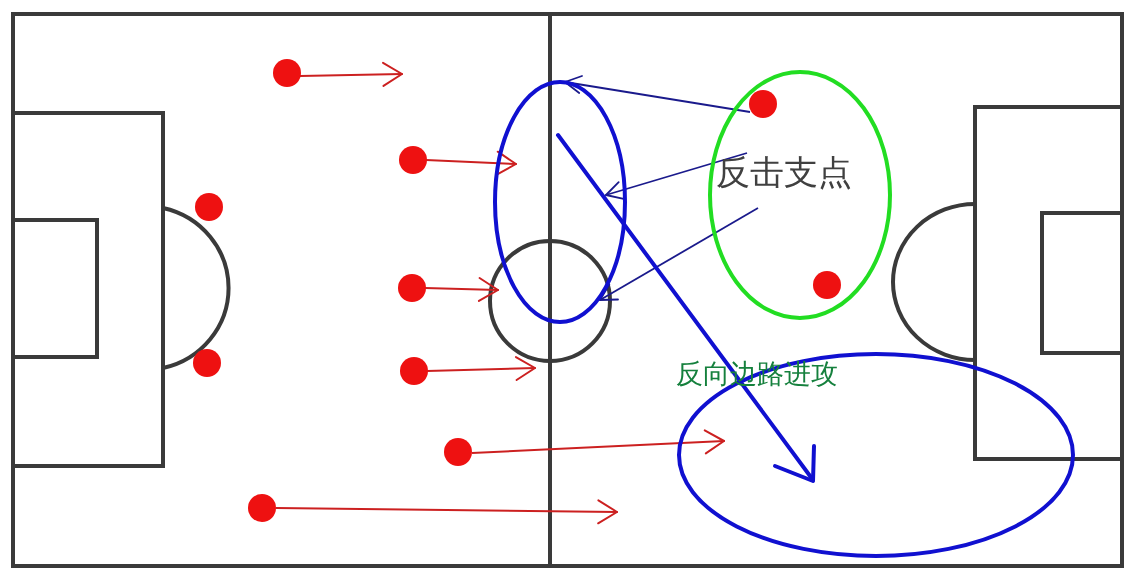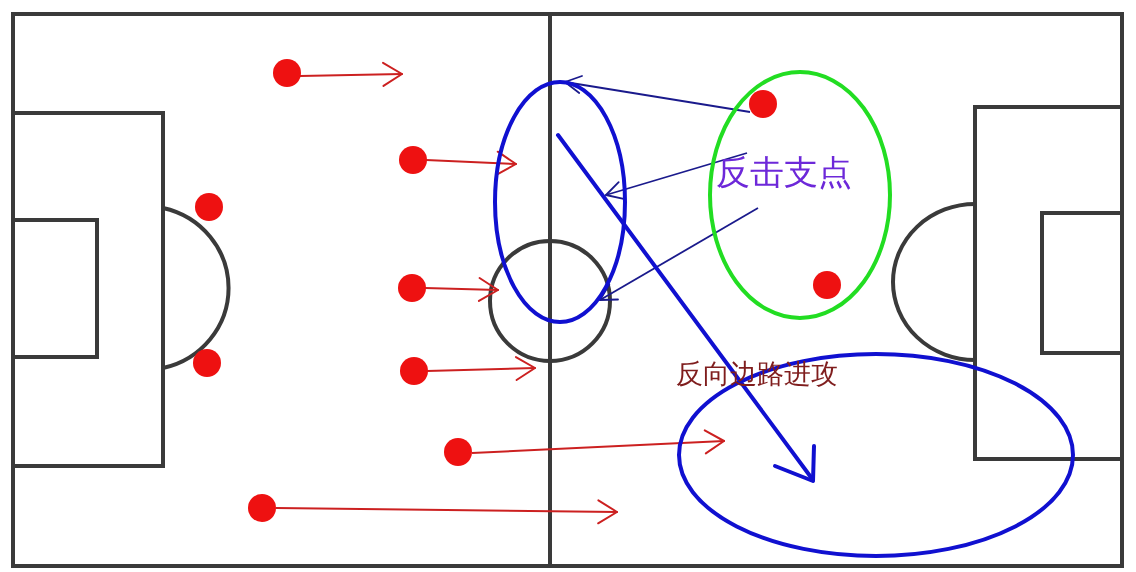--- a/index.html
+++ b/index.html
@@ -4,22 +4,22 @@
 <style>
   html, body { margin: 0; padding: 0; background: #ffffff; }
   body { width: 1136px; height: 572px; overflow: hidden; position: relative; }
   svg { position: absolute; left: 0; top: 0; }
   .pitch-line { fill: none; stroke: #3a3a3a; stroke-width: 4; }
   .label {
     position: absolute;
     font-family: "DejaVu Serif", "Liberation Serif", serif;
     white-space: nowrap;
   }
-  .label-pivot { left: 716px; top: 150px; font-size: 34px; color: #6d28d9; }
-  .label-wing { left: 676px; top: 356px; font-size: 27px; color: #7f1d1d; }
+  .label-pivot { left: 716px; top: 150px; font-size: 34px; color: #404040; }
+  .label-wing { left: 676px; top: 356px; font-size: 27px; color: #15803d; }
 </style>
 </head>
 <body>
 
 <svg width="1136" height="572" viewBox="0 0 1136 572">
 
   <g>
     <rect class="pitch-line" x="13" y="14" width="1109" height="552"></rect>
     <line class="pitch-line" x1="550" y1="14" x2="550" y2="566"></line>
     <circle class="pitch-line" cx="550" cy="301" r="60"></circle>

